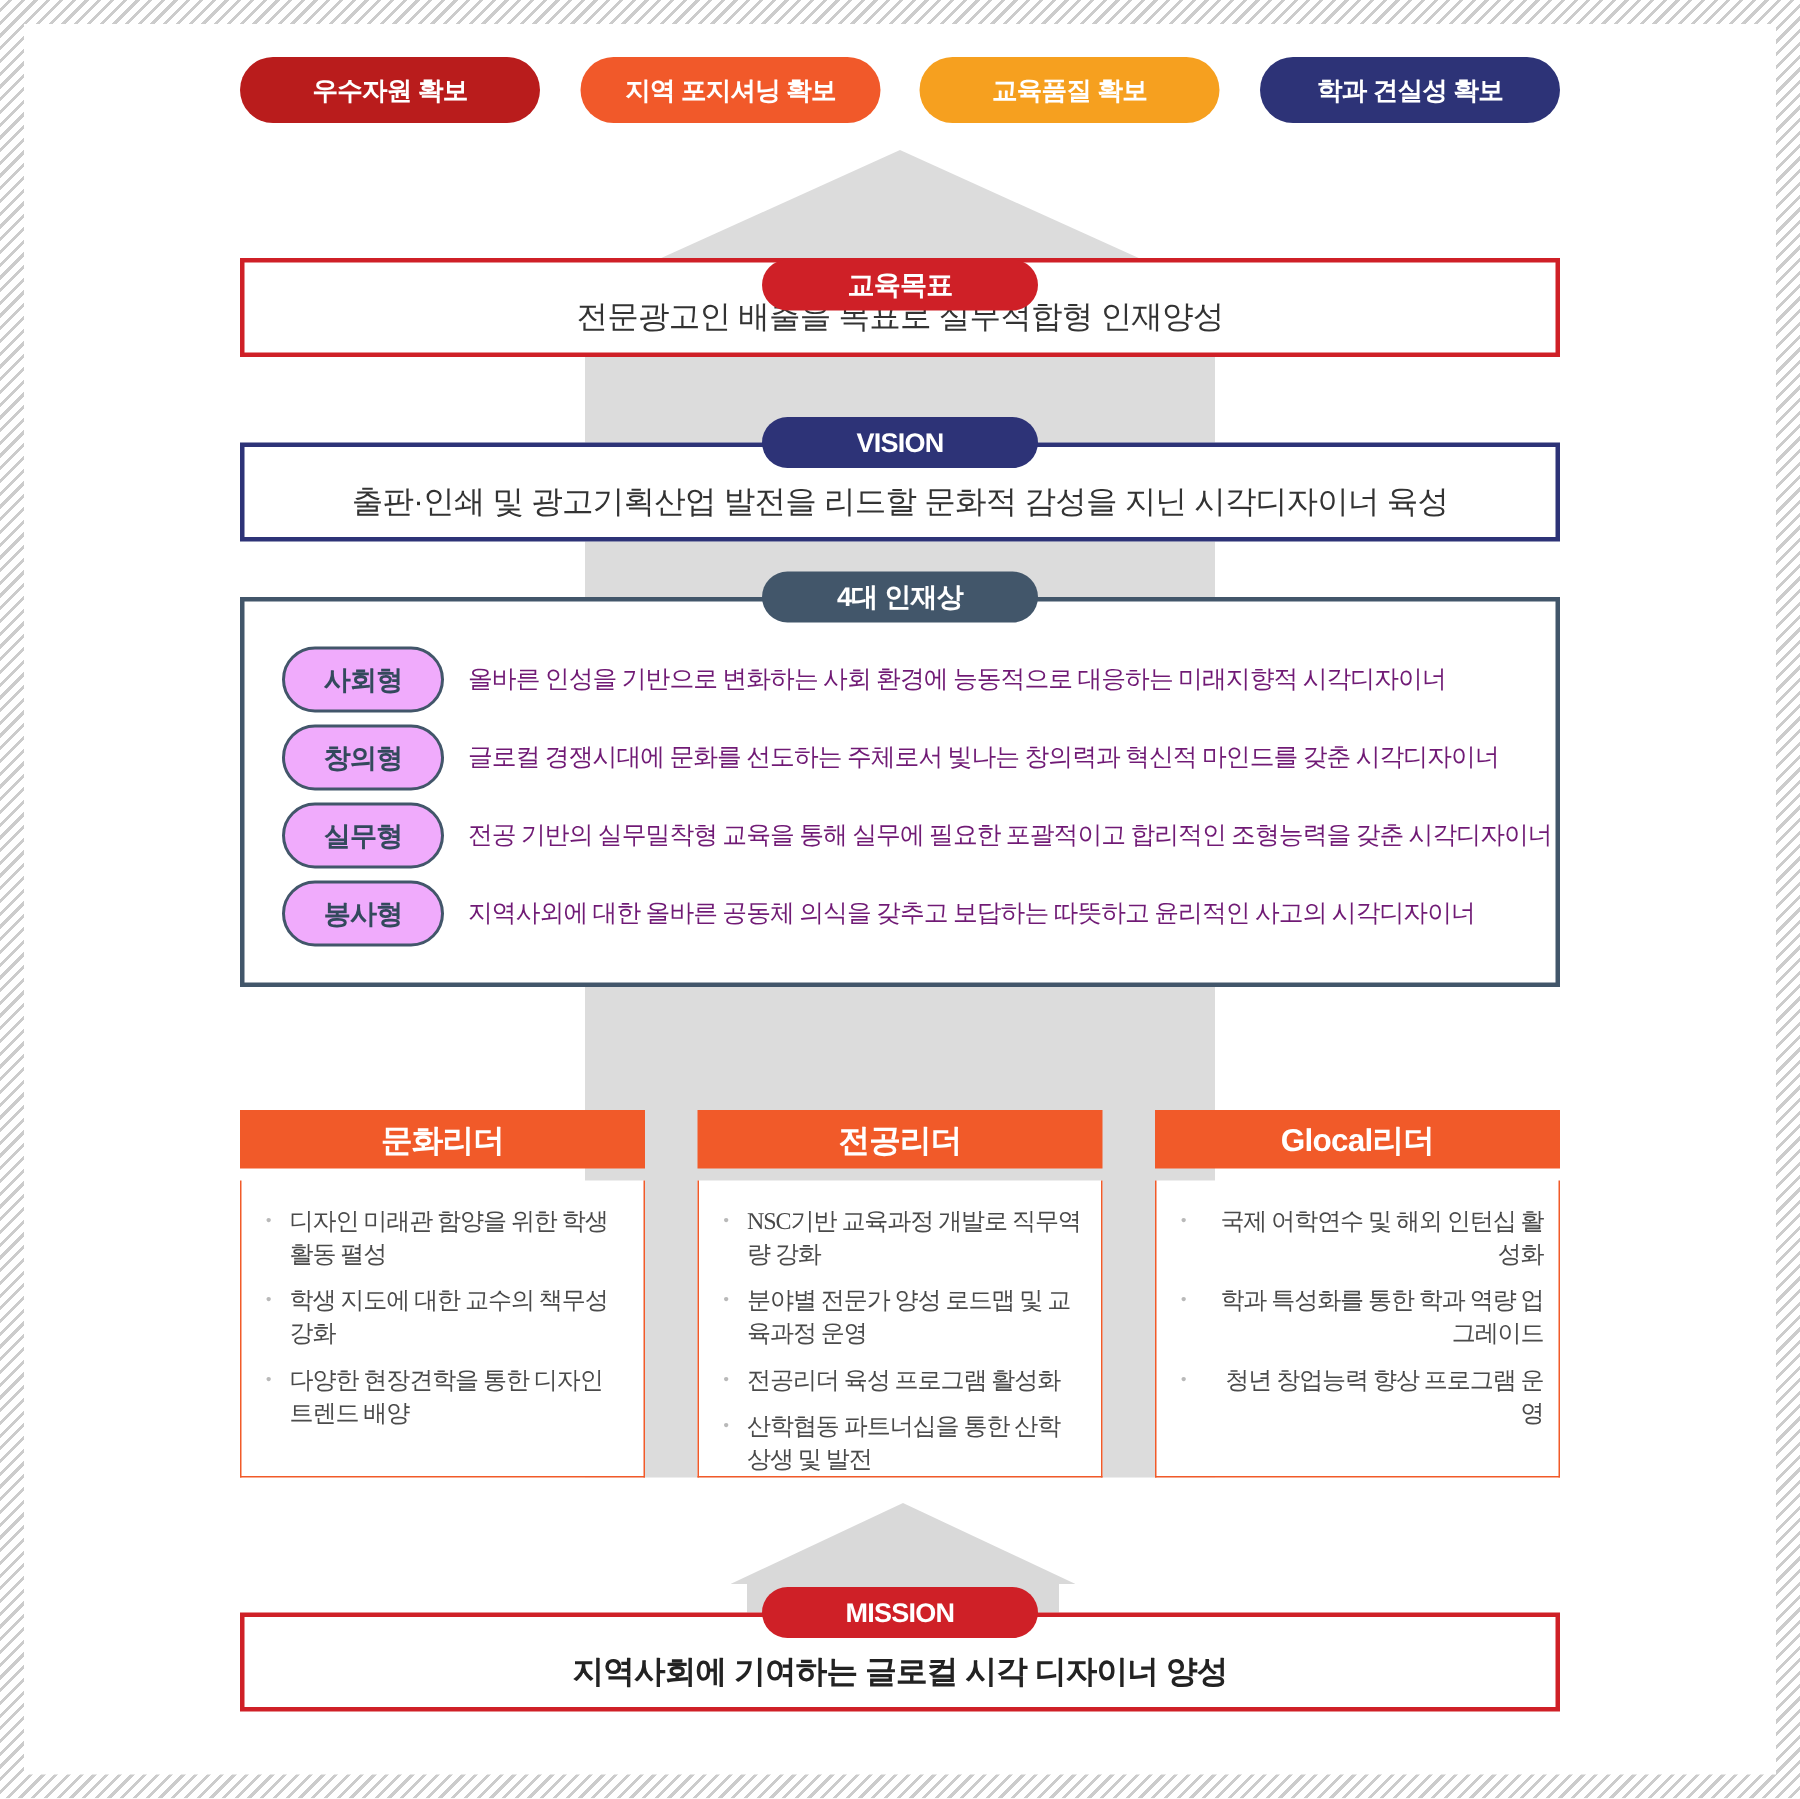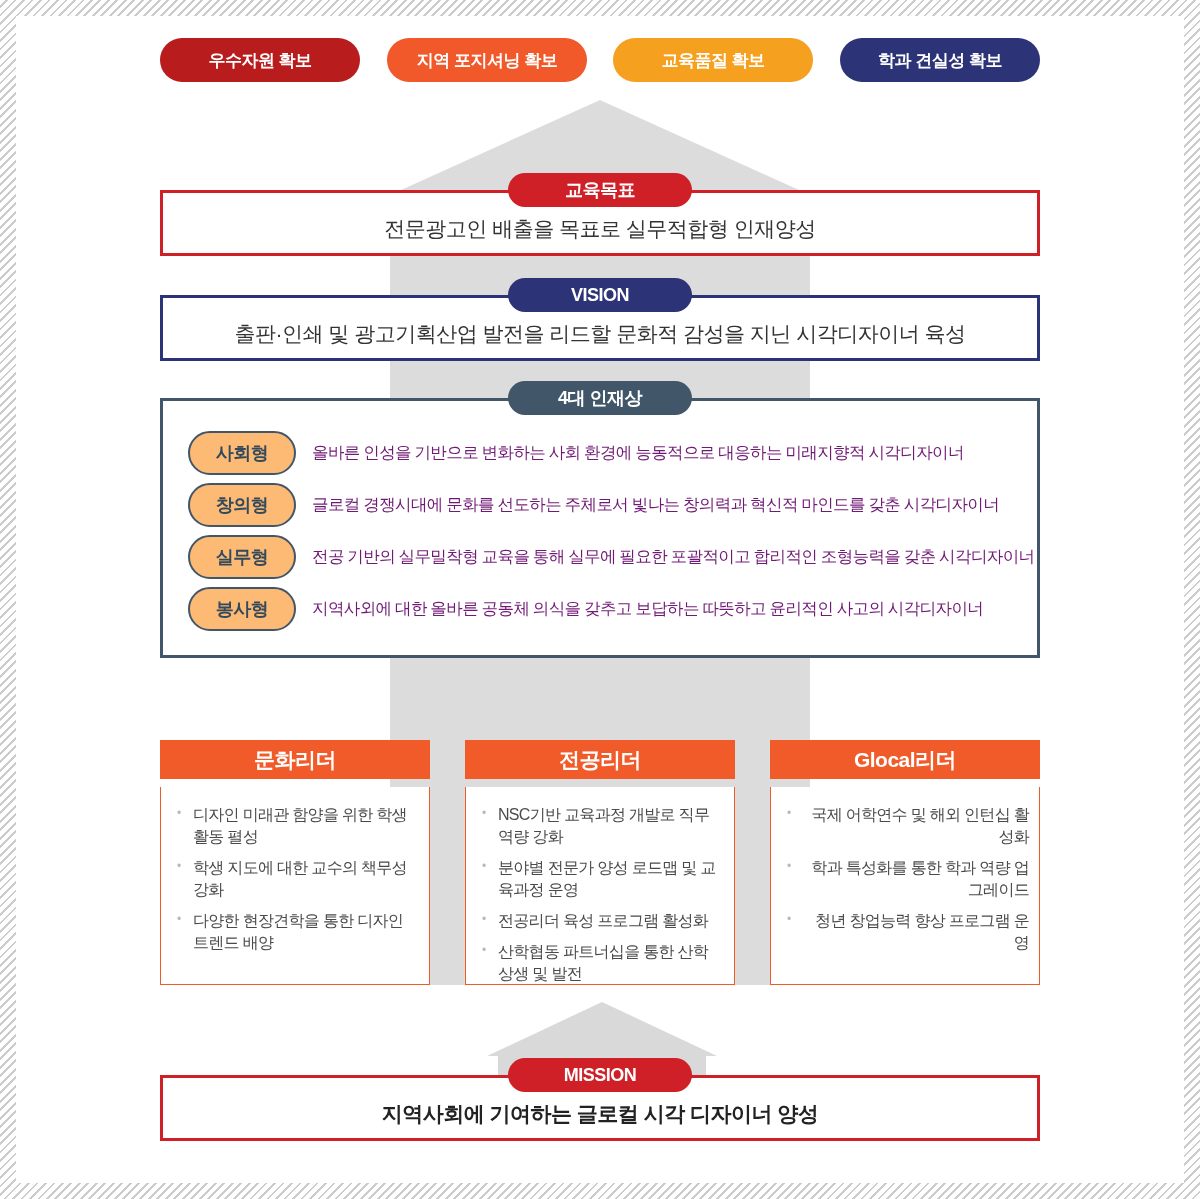--- a/index.html
+++ b/index.html
@@ -35,21 +35,21 @@
     background:#d9d9d9; clip-path:polygon(50% 0,100% 100%,0 100%);
   }
   .arrow-shaft-bottom { position:absolute; left:498px; top:1052px; width:208px; height:28px; background:#d9d9d9; z-index:2; }
 
   
   .sec-box {
     position:absolute; left:160px; width:880px; box-sizing:border-box; background:#fff; z-index:4;
     display:flex; align-items:center; justify-content:center;
   }
   .sec-statement { font-size:21px; color:#333; font-weight:500; letter-spacing:-0.5px; padding-top:12px; text-align:center; }
-  .goal-box    { top:190px; height:66px; border:3px solid #cf2027; }
+  .goal-box    { top:172px; height:66px; border:3px solid #cf2027; }
   .vision-box  { top:295px; height:66px; border:3px solid #2d3377; }
   .talents-box { top:398px; height:260px; border:3px solid #42566a; display:block; }
   .mission-box { top:1075px; height:66px; border:3px solid #cf2027; }
   .mission-box .sec-statement { font-weight:600; color:#222; }
 
   .sec-pill {
     position:absolute; left:508px; width:184px; height:34px; border-radius:17px; z-index:5;
     color:#fff; font-weight:bold; font-size:18px; letter-spacing:-0.5px;
     display:flex; align-items:center; justify-content:center;
   }
@@ -57,40 +57,40 @@
   .pill-vision   { top:278px; background:#2d3377; }
   .pill-talents  { top:381px; background:#42566a; }
   .pill-strategy { top:676px; background:#42566a; }
   .pill-mission  { top:1058px; background:#cf2027; }
 
   
   .talent-row { display:flex; align-items:center; margin:8px 0 0 25px; }
   .talent-row.first { margin-top:30px; }
   .talent-badge {
     width:108px; height:44px; box-sizing:border-box; border:2px solid #42566a; border-radius:22px;
-    background:#fdba74; color:#33495c; font-size:18px; font-weight:600; letter-spacing:-0.5px;
+    background:#f0abfc; color:#33495c; font-size:18px; font-weight:600; letter-spacing:-0.5px;
     display:flex; align-items:center; justify-content:center; flex:none;
   }
   .talent-desc { margin-left:16px; font-size:16.5px; color:#701a75; letter-spacing:-0.6px;font-family:Liberation Serif, serif; }
 
   
   .card { position:absolute; top:740px; width:270px; height:245px; z-index:4; }
   .c1 { left:160px; } .c2 { left:465px; } .c3 { left:770px;text-align:right; }
   .card-head {
     height:39px; background:#f15a29; color:#fff; font-weight:bold; font-size:21px; letter-spacing:-0.5px;
     display:flex; align-items:center; justify-content:center;
   }
   .card-body {
     position:absolute; top:47px; left:0; right:0; bottom:0; box-sizing:border-box;
     border:1px solid #f15a29; border-top:none; background:#fff; padding:17px 10px 0 13px;
   }
   .card-list { margin:0; padding:0; list-style:none; }
   .card-list li {
     position:relative; padding-left:19px; margin-bottom:9px;
-    font-size:16px; line-height:1.38; color:#4a4a4a; letter-spacing:-0.7px;
+    font-size:16px; line-height:1.38; color:#4a4a4a; letter-spacing:-0.7px;font-family:Liberation Serif, serif;
   }
   .card-list li::before { content:"•"; position:absolute; left:3px; top:1px; color:#b9b9b9; font-size:12px; }
 </style>
 </head>
 <body>
 
 <div class="page">
   <div class="frame"></div>
   <div class="inner"></div>
 

